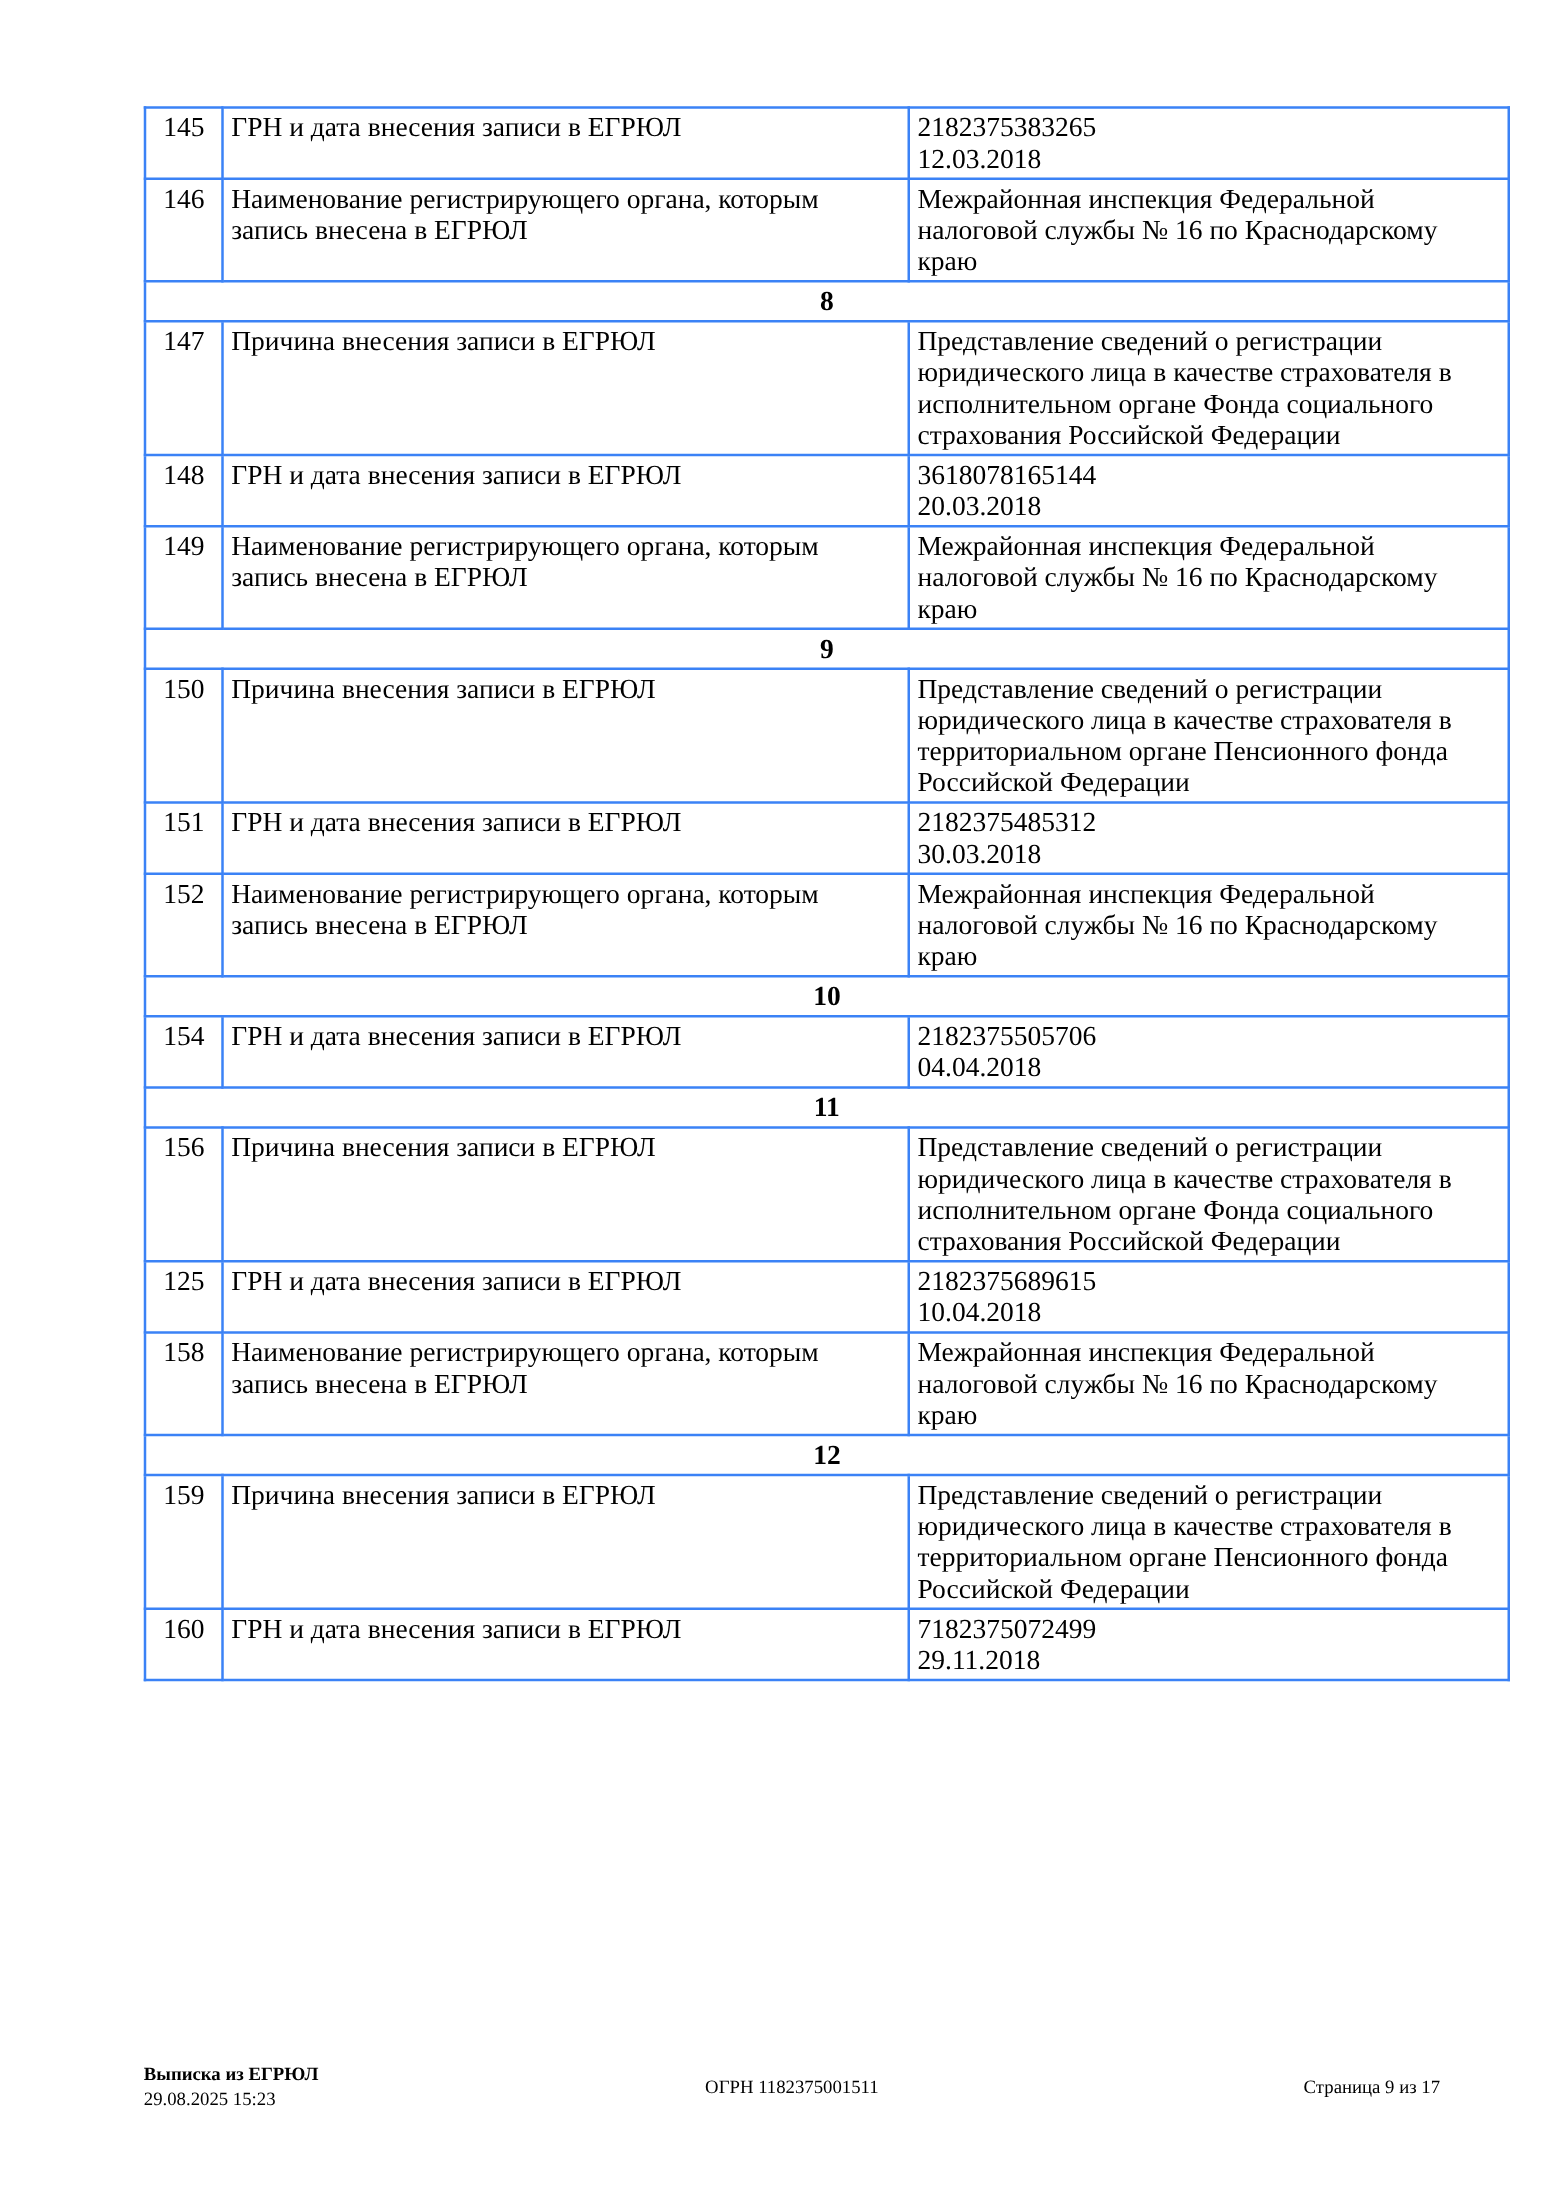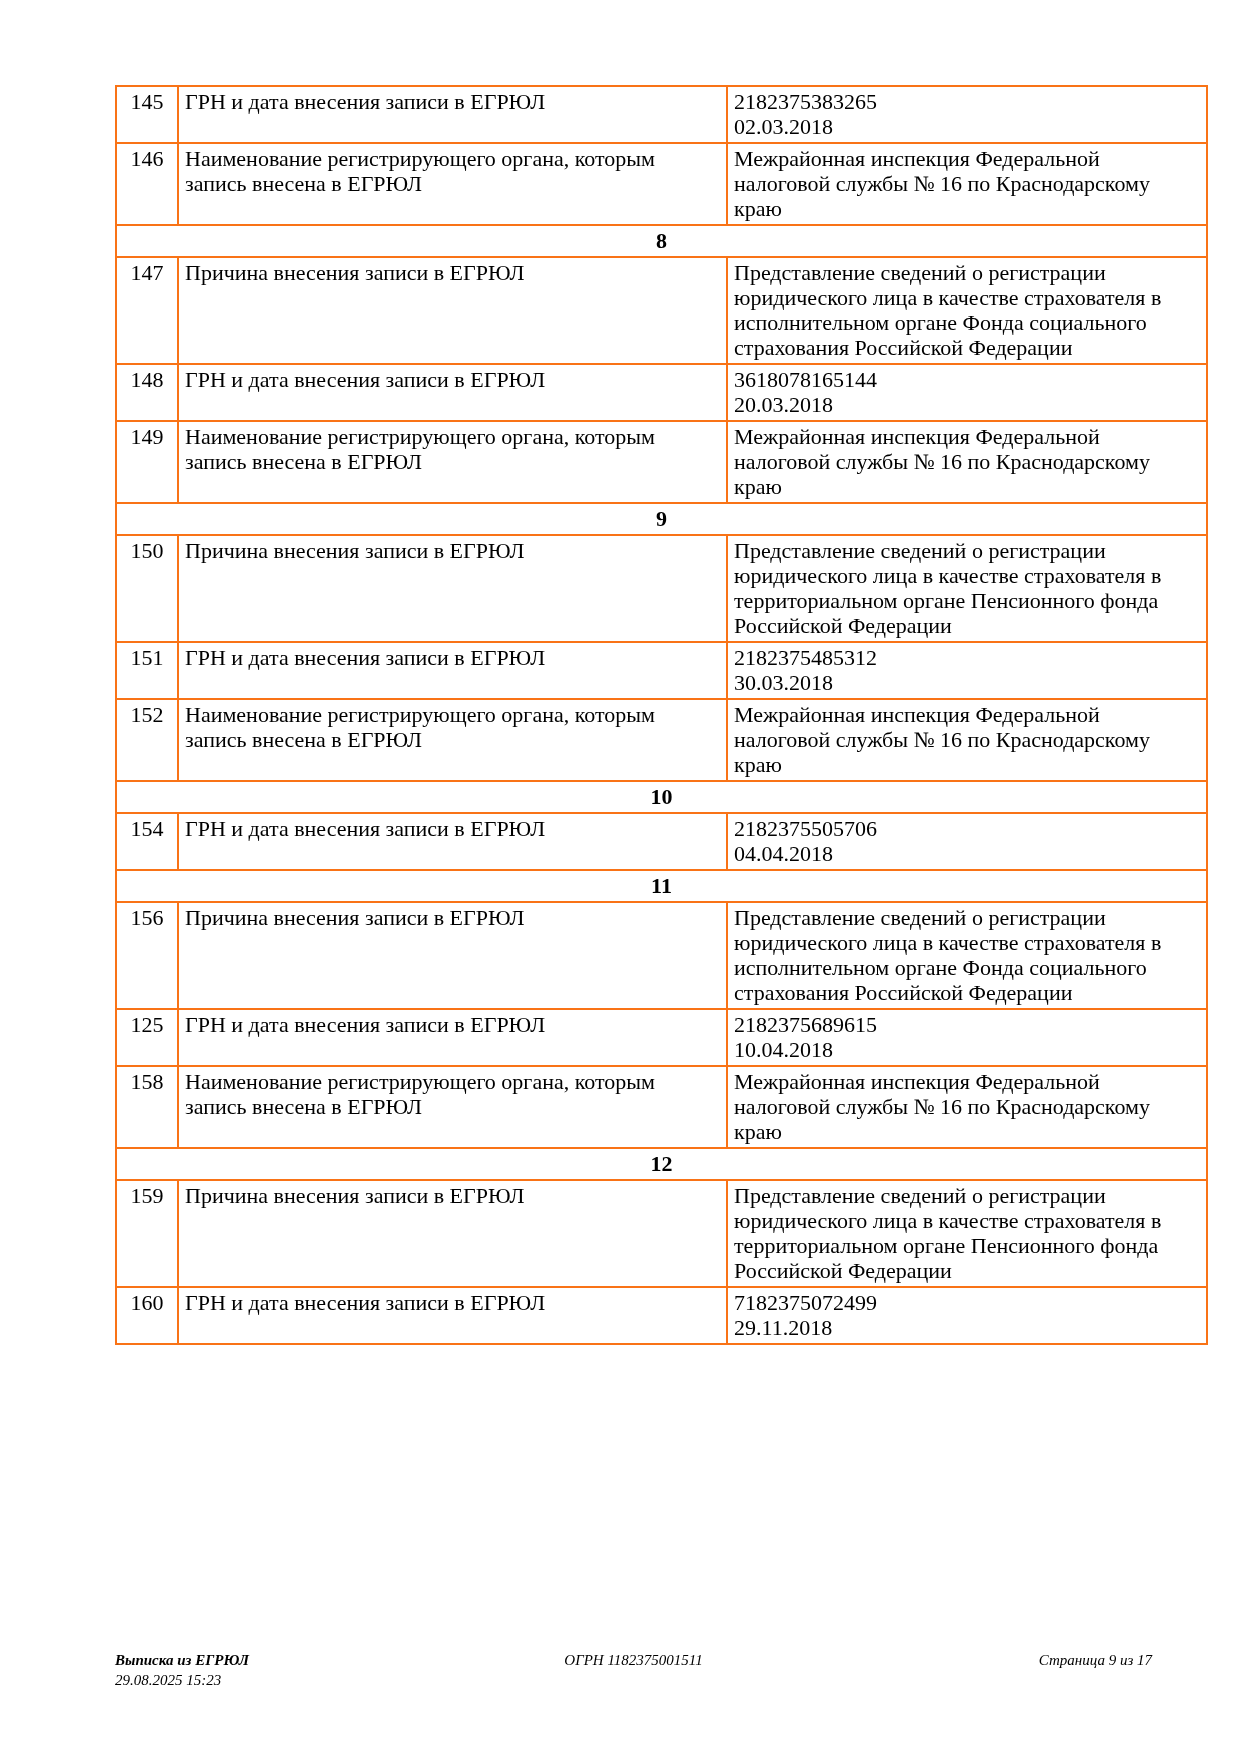--- a/index.html
+++ b/index.html
@@ -18,21 +18,21 @@
   }
   table.egrul {
     position: absolute;
     left: 115px;
     top: 85px;
     width: 1037px;
     border-collapse: collapse;
     table-layout: fixed;
   }
   table.egrul td {
-    border: 2px solid #f97316;
+    border: 2px solid #3b82f6;
     vertical-align: top;
     font-size: 22px;
     line-height: 25px;
     padding: 2px 6px 3px 6px;
   }
   td.col-num   { width: 62px;  text-align: center; padding-left: 2px; padding-right: 2px; }
   td.col-label { width: 549px; }
   td.col-value { width: 480px; }
   td.section-cell {
     text-align: center;
@@ -40,43 +40,42 @@
     padding-top: 2px;
     padding-bottom: 2px;
   }
   .value-line { display: block; }
   .footer {
     position: absolute;
     left: 115px;
     top: 1650px;
     width: 1037px;
     display: flex;
-    align-items: flex-start;
+    align-items: center;
     font-size: 15px;
     line-height: 20px;
-    font-style: italic;
   }
   .footer-left   { flex: 1; text-align: left; }
   .footer-center { flex: 1; text-align: center; }
   .footer-right  { flex: 1; text-align: right; }
   .footer-doc-type { font-weight: bold; }
 </style>
 </head>
 <body>
 
 <div class="page">
 
   <table class="egrul">
     <tbody>
         <tr>
           <td class="col-num">145</td>
           <td class="col-label">ГРН и дата внесения записи в ЕГРЮЛ</td>
           <td class="col-value">
             <span class="value-line">2182375383265</span>
-            <span class="value-line">02.03.2018</span>
+            <span class="value-line">12.03.2018</span>
           </td>
         </tr>
         <tr>
           <td class="col-num">146</td>
           <td class="col-label">Наименование регистрирующего органа, которым запись внесена в ЕГРЮЛ</td>
           <td class="col-value">
             <span class="value-line">Межрайонная инспекция Федеральной налоговой службы № 16 по Краснодарскому краю</span>
           </td>
         </tr>
         <tr>

